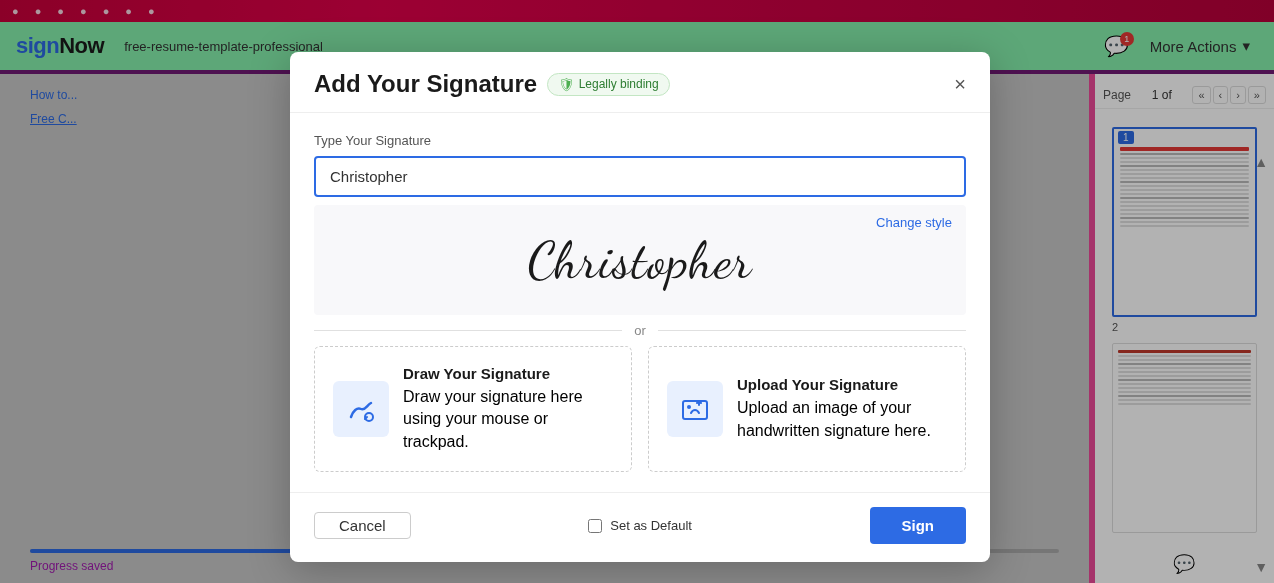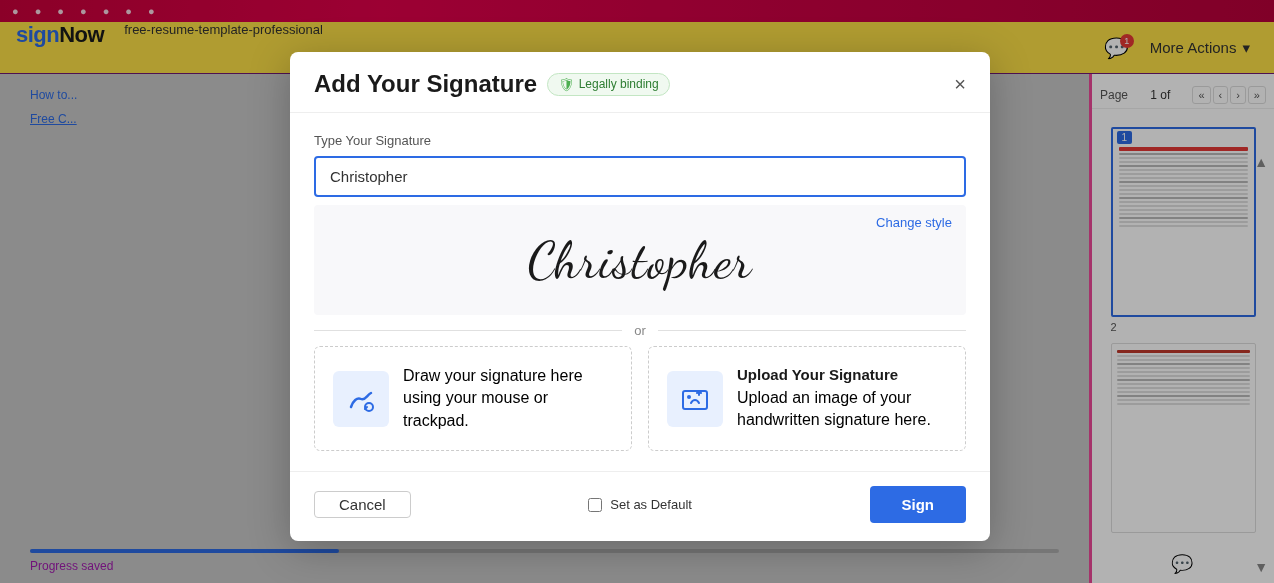--- a/index.html
+++ b/index.html
@@ -23,23 +23,24 @@
     }
     .top-nav-item {
       color: white;
       font-size: 11px;
       opacity: 0.85;
     }
 
     
     .app-bar {
       height: 52px;
-      background: #fde047;
-      border-bottom: 1px solid #701a75;
-      display: flex;
+      background: #86efac;
+      border-bottom: 4px solid #701a75;
+      display: flex;
+      align-items: center;
       padding: 0 16px;
       gap: 12px;
     }
     .logo {
       color: #1a1a1a;
       font-size: 22px;
       font-weight: 700;
       letter-spacing: -0.5px;
     }
     .logo span:first-child { color: #2d6be4; }
@@ -142,21 +143,21 @@
       bottom: 10px;
       left: 30px;
       font-size: 12px;
       color: #a21caf;
     }
 
     
     .sidebar {
       width: 185px;
       background: white;
-      border-left: 3px solid #ec4899;
+      border-left: 6px solid #ec4899;
       display: flex;
       flex-direction: column;
       align-items: center;
       padding: 8px 0;
       overflow-y: auto;
       position: relative;
     }
     .sidebar-controls {
       display: flex;
       align-items: center;
@@ -584,20 +585,21 @@
 
           <div class="alt-option">
             <div class="alt-option-icon">
               <svg width="32" height="32" viewBox="0 0 32 32" fill="none">
                 <path d="M6 24 C8 18, 12 14, 16 16 C20 18, 22 12, 26 10" stroke="#2d6be4" stroke-width="2.5" fill="none" stroke-linecap="round"></path>
                 <circle cx="24" cy="24" r="4" stroke="#2d6be4" stroke-width="2" fill="none"></circle>
                 <path d="M22 24 L20 26" stroke="#2d6be4" stroke-width="2" stroke-linecap="round"></path>
               </svg>
             </div>
             <div class="alt-option-content">
+              <div class="alt-option-title">Draw Your Signature</div>
               <div class="alt-option-desc">Draw your signature here using your mouse or trackpad.</div>
             </div>
           </div>
 
           <div class="alt-option">
             <div class="alt-option-icon">
               <svg width="32" height="32" viewBox="0 0 32 32" fill="none">
                 <rect x="4" y="8" width="24" height="18" rx="2" stroke="#2d6be4" stroke-width="2" fill="none"></rect>
                 <path d="M12 20 C14 16, 18 16, 20 20" stroke="#2d6be4" stroke-width="2" fill="none" stroke-linecap="round"></path>
                 <circle cx="10" cy="14" r="2" fill="#2d6be4"></circle>

